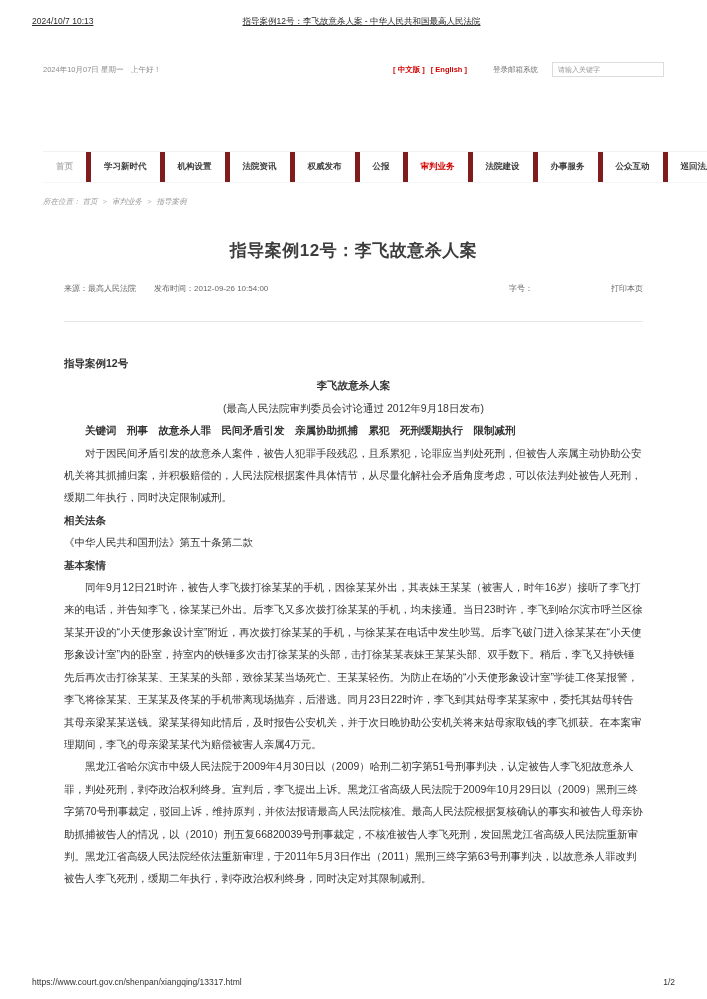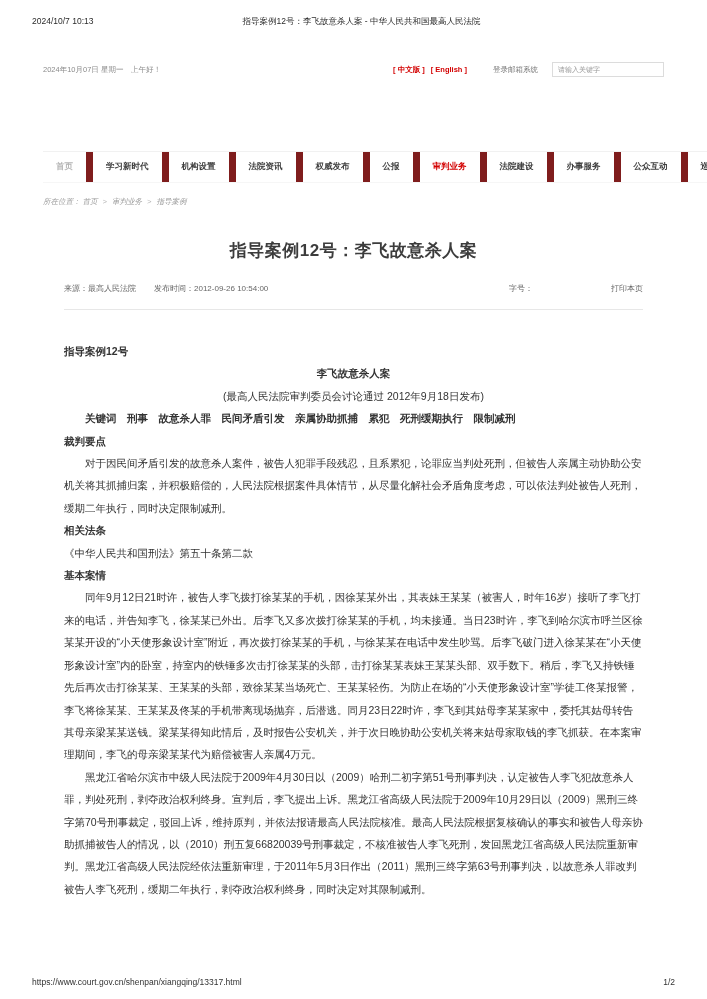--- a/index.html
+++ b/index.html
@@ -1,51 +1,51 @@
 <!DOCTYPE html>
 <html><head>
 <meta charset="utf-8">
 <style>
   * { margin:0; padding:0; box-sizing:border-box; }
   html,body { background:#ffffff; }
   body { font-family:"Liberation Sans","DejaVu Sans",sans-serif; }
   .page { position:relative; width:707px; height:999px; background:#fff; overflow:hidden; margin:0 auto; }
 
   
-  .print-header { position:absolute; top:16px; left:32px; right:16px; display:flex; align-items:baseline; font-size:8.5px; color:#2b2b2b; }
+  .print-header { position:absolute; top:16px; left:32px; right:16px; display:flex; align-items:baseline; font-size:8.5px; color:#2b2b2b;text-decoration:underline; }
   .print-header .ph-left { width:150px; }
   .print-header .ph-center { flex:1; text-align:center; }
   .print-header .ph-right { width:150px; }
   .print-footer { position:absolute; bottom:12px; left:32px; right:32px; display:flex; justify-content:space-between; font-size:8.5px; color:#333; background:#fff; }
 
   
   .site { padding:62px 43px 0 43px; }
   .topbar { display:flex; justify-content:space-between; align-items:center; font-size:7.5px; color:#8b8b8b; }
   .topbar-right { display:flex; align-items:center; }
   .lang { color:#d30000; font-weight:bold; margin-left:6px; cursor:pointer; text-decoration:none; }
   .mail { color:#777; margin-left:26px; text-decoration:none; cursor:pointer; }
   .search-input { width:112px; height:15px; border:1px solid #dcdcdc; margin-left:14px; font-size:7px; padding:0 5px; color:#888; outline:none; font-family:inherit; }
   .search-input::placeholder { color:#999; }
 
   .logo-space { height:74px; }
 
   .nav { display:flex; align-items:stretch; height:32px; border-top:1px solid #f1f1f1; border-bottom:1px solid #f6f6f6; margin-right:-43px; overflow:hidden; }
   .nav-item { display:flex; align-items:center; padding:0 13px; font-size:8.5px; font-weight:bold; color:#3f3f3f; white-space:nowrap; cursor:pointer; }
-  .nav-item + .nav-item { border-left:7px solid #7f1d1d; }
+  .nav-item + .nav-item { border-left:5px solid #7f1d1d; }
   .nav-item.muted { color:#b5b5b5; }
   .nav-item.active { color:#d30000; }
 
   .breadcrumb { margin-top:14px; font-size:7.5px; color:#9a9a9a;font-style:italic; }
   .breadcrumb a { color:#9a9a9a; text-decoration:none; cursor:pointer; }
   .breadcrumb .sep { margin:0 5px; color:#b5b5b5; }
 
   .article { padding:0 21px; }
   .article-title { text-align:center; font-size:17px; font-weight:600; color:#3c3c3c; margin-top:32px; letter-spacing:0.5px; }
 
-  .meta { display:flex; justify-content:space-between; align-items:baseline; font-size:8px; color:#666; margin-top:21px; padding-bottom:15px; border-bottom:1px solid #e7e7e7; }
+  .meta { display:flex; justify-content:space-between; align-items:baseline; font-size:8px; color:#666; margin-top:21px; padding-bottom:27px; border-bottom:1px solid #e7e7e7; }
   .meta-left .m-gap { display:inline-block; width:18px; }
   .meta-right { display:flex; align-items:baseline;gap:6px; }
   .meta-right .print-link { margin-left:72px; color:#666; text-decoration:none; cursor:pointer; }
 
   .body { margin-top:30px; font-size:10.5px; line-height:22.4px; color:#333; height:648px; overflow:hidden; }
   .body p { margin:0; }
   .bold { font-weight:bold; }
   .center { text-align:center; }
   .indent { text-indent:2em; }
   .sec-heading { font-weight:bold; }
@@ -106,21 +106,20 @@
           <a class="print-link">打印本页</a>
         </span>
       </div>
 
       <div class="body">
         <p class="bold">指导案例12号</p>
         <p class="bold center">李飞故意杀人案</p>
         <p class="center">(最高人民法院审判委员会讨论通过 2012年9月18日发布)</p>
         <p class="bold indent">关键词　刑事　故意杀人罪　民间矛盾引发　亲属协助抓捕　累犯　死刑缓期执行　限制减刑</p>
         <div id="sections">
-            <p class="sec-heading">裁判要点</p>
             <p class="indent">对于因民间矛盾引发的故意杀人案件，被告人犯罪手段残忍，且系累犯，论罪应当判处死刑，但被告人亲属主动协助公安机关将其抓捕归案，并积极赔偿的，人民法院根据案件具体情节，从尽量化解社会矛盾角度考虑，可以依法判处被告人死刑，缓期二年执行，同时决定限制减刑。</p>
             <p class="sec-heading">相关法条</p>
             <p class="">《中华人民共和国刑法》第五十条第二款</p>
             <p class="sec-heading">基本案情</p>
             <p class="indent">同年9月12日21时许，被告人李飞拨打徐某某的手机，因徐某某外出，其表妹王某某（被害人，时年16岁）接听了李飞打来的电话，并告知李飞，徐某某已外出。后李飞又多次拨打徐某某的手机，均未接通。当日23时许，李飞到哈尔滨市呼兰区徐某某开设的“小天使形象设计室”附近，再次拨打徐某某的手机，与徐某某在电话中发生吵骂。后李飞破门进入徐某某在“小天使形象设计室”内的卧室，持室内的铁锤多次击打徐某某的头部，击打徐某某表妹王某某头部、双手数下。稍后，李飞又持铁锤先后再次击打徐某某、王某某的头部，致徐某某当场死亡、王某某轻伤。为防止在场的“小天使形象设计室”学徒工佟某报警，李飞将徐某某、王某某及佟某的手机带离现场抛弃，后潜逃。同月23日22时许，李飞到其姑母李某某家中，委托其姑母转告其母亲梁某某送钱。梁某某得知此情后，及时报告公安机关，并于次日晚协助公安机关将来姑母家取钱的李飞抓获。在本案审理期间，李飞的母亲梁某某代为赔偿被害人亲属4万元。</p>
             <p class="indent">黑龙江省哈尔滨市中级人民法院于2009年4月30日以（2009）哈刑二初字第51号刑事判决，认定被告人李飞犯故意杀人罪，判处死刑，剥夺政治权利终身。宣判后，李飞提出上诉。黑龙江省高级人民法院于2009年10月29日以（2009）黑刑三终字第70号刑事裁定，驳回上诉，维持原判，并依法报请最高人民法院核准。最高人民法院根据复核确认的事实和被告人母亲协助抓捕被告人的情况，以（2010）刑五复66820039号刑事裁定，不核准被告人李飞死刑，发回黑龙江省高级人民法院重新审判。黑龙江省高级人民法院经依法重新审理，于2011年5月3日作出（2011）黑刑三终字第63号刑事判决，以故意杀人罪改判被告人李飞死刑，缓期二年执行，剥夺政治权利终身，同时决定对其限制减刑。</p>
           </div>
       </div>
     </div>
 

